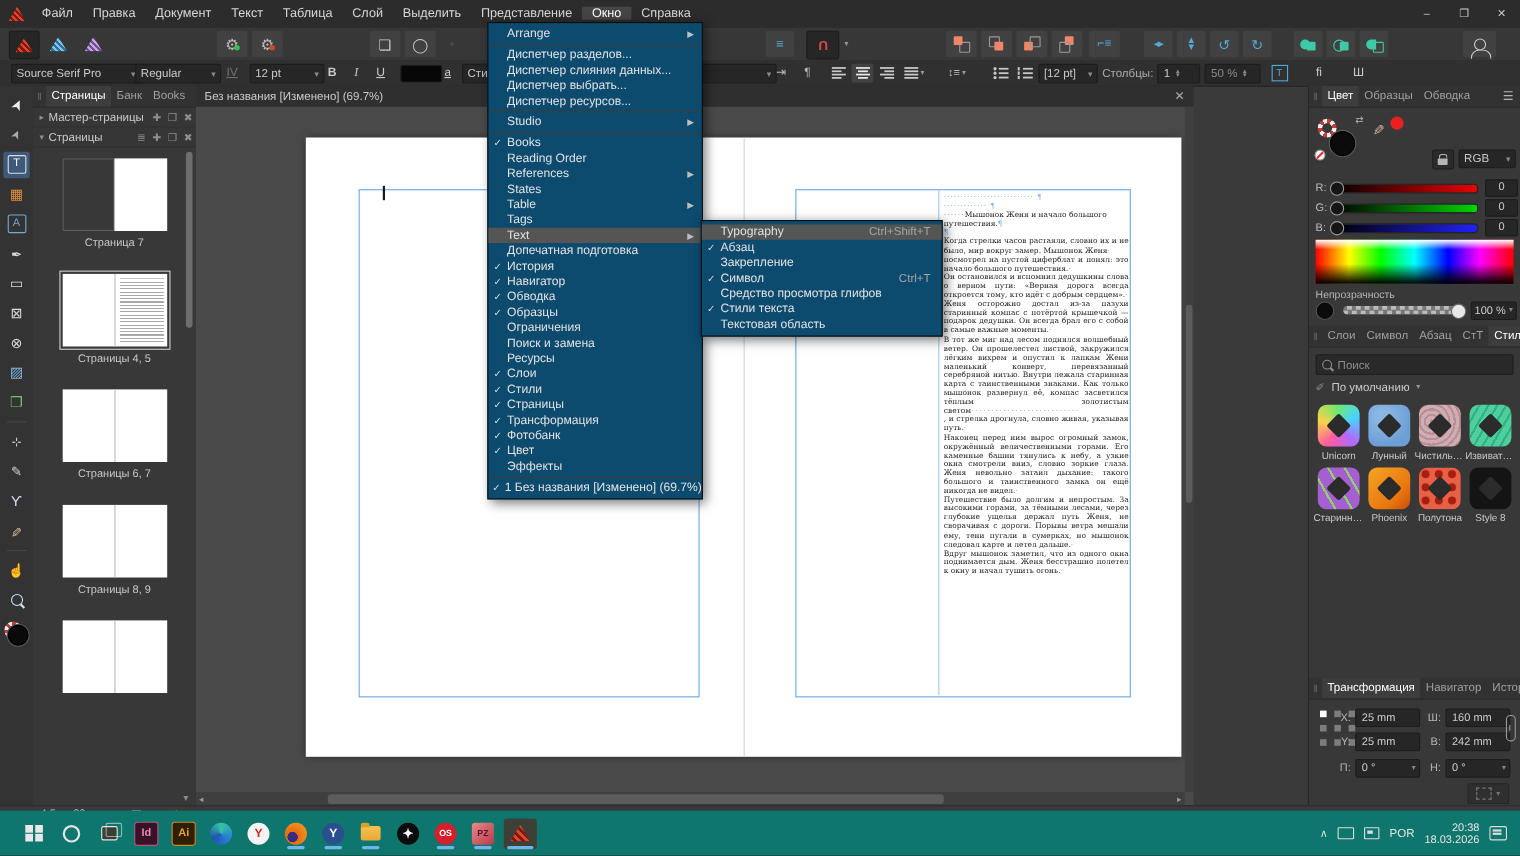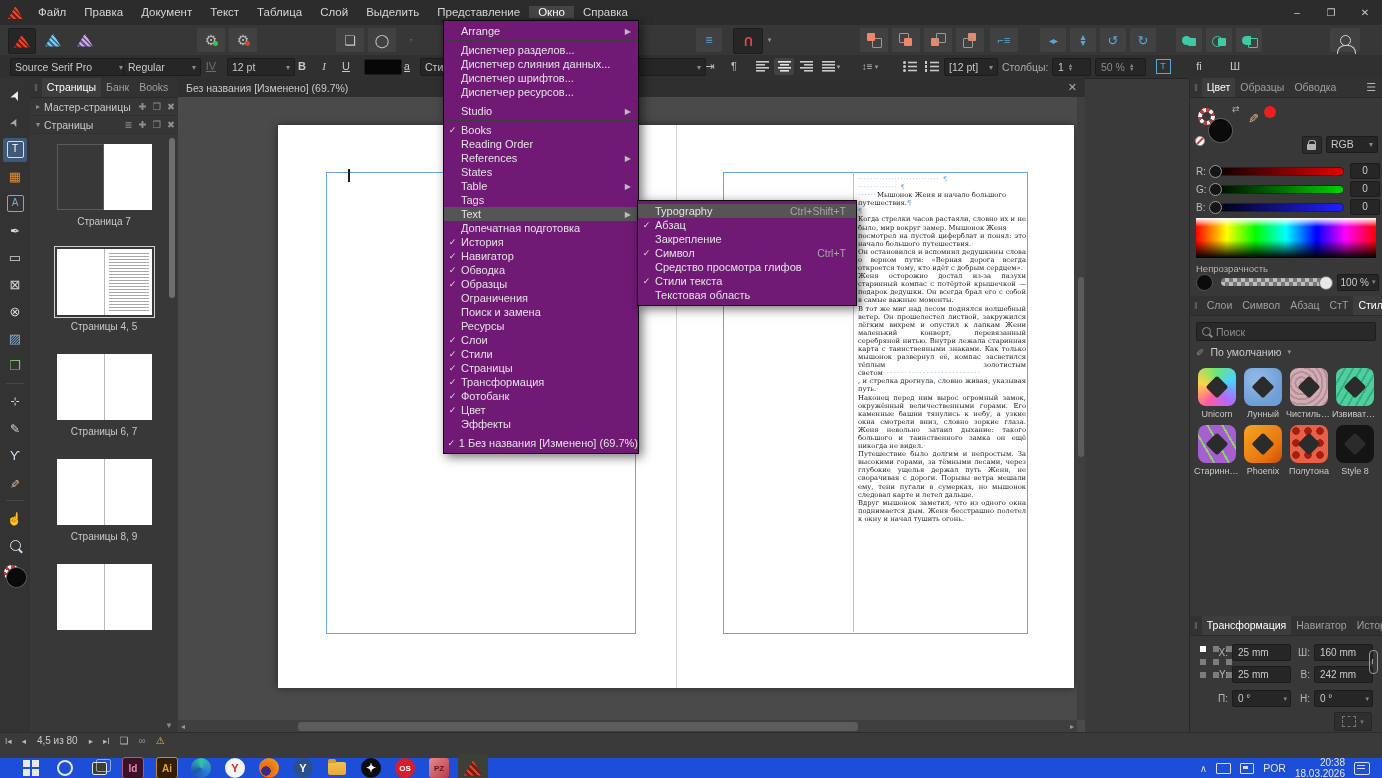--- a/index.html
+++ b/index.html
@@ -122,21 +122,21 @@
   .doc-title .lead{color:#7aabdb;letter-spacing:1px;}
   .pil{color:#7aabdb;}
   .doc-par:after{content:"·";color:#7aabdb;}
   .dots-after{color:#7aabdb;letter-spacing:1.5px;}
   #vscroll{position:absolute;right:0;top:0;width:8px;bottom:13px;background:#3f3f3f;}
   #vscroll .th{position:absolute;left:1px;right:1px;top:180px;height:180px;background:#5c5c5c;border-radius:3px;}
   #hscroll{position:absolute;left:0;right:8px;bottom:0;height:13px;background:#3f3f3f;display:flex;align-items:center;}
   #hscroll .ar{color:#9a9a9a;font-size:8px;padding:0 3px;}
   #hscroll .th{position:absolute;left:120px;width:560px;top:2px;height:9px;background:#5c5c5c;border-radius:3px;}
   
-  .popup{position:absolute;background:#701a75;border:1px solid #0c0c0c;box-shadow:3px 3px 10px rgba(0,0,0,.55);
+  .popup{position:absolute;background:#0c4a6e;border:1px solid #0c0c0c;box-shadow:3px 3px 10px rgba(0,0,0,.55);
          padding:3px 0;z-index:50;}
   #winmenu{left:443px;top:20px;width:194px;}
   #submenu{left:637px;top:200px;width:218px;}
   .mrow{height:14px;display:flex;align-items:center;font-size:11px;color:#e2e2e2;}
   .mrow.hl{background:#555;}
   .mrow .chk{width:17px;text-align:center;font-size:9px;color:#dcdcdc;}
   .mrow .lab{flex:1;white-space:nowrap;}
   .mrow .arr{padding-right:7px;color:#bdbdbd;font-size:8px;}
   .mrow .sc{padding-right:10px;color:#a5a5a5;font-size:10.5px;}
   .msep{height:1px;background:#3c3c3c;margin:2px 1px;}
@@ -206,21 +206,21 @@
   .tfbtn{position:absolute;width:36px;height:17px;background:#2f2f2f;border:1px solid #262626;border-radius:2px;
       color:#777;display:flex;align-items:center;justify-content:center;gap:4px;font-size:9px;}
   
   #statusbar{position:absolute;left:0;bottom:30px;width:1382px;height:15px;background:#3a3a3a;
       border-top:1px solid #2c2c2c;display:flex;align-items:center;font-size:10px;color:#c9c9c9;}
   .stico{padding:0 5px;color:#b9b9b9;font-size:8.5px;}
   #st-pages{padding:0 6px;font-size:10px;}
   #st-hint{padding-left:20px;font-size:10.5px;color:#dedede;}
   #st-hint b{color:#fff;}
   
-  #taskbar{position:absolute;left:0;bottom:0;width:1382px;height:20px;background:#1d4ed8;
+  #taskbar{position:absolute;left:0;bottom:0;width:1382px;height:41px;background:#0f766e;
       display:flex;align-items:center;}
   .tkbtn{width:30px;height:28px;margin:0 2px;display:flex;align-items:center;justify-content:center;
       position:relative;border-radius:3px;}
   .tkbtn.active{background:#3c4036;}
   .tkbtn .run{position:absolute;bottom:0;left:7px;right:7px;height:2.5px;background:#6fb3e8;border-radius:2px;}
   .tkbtn.active .run{left:3px;right:3px;}
   .winlogo{display:grid;grid-template-columns:7px 7px;grid-gap:1.5px;}
   .winlogo i{width:7px;height:7px;background:#e8e8e8;}
   .searchring{width:12px;height:12px;border:2px solid #e4e4e4;border-radius:50%;}
   .taskview{width:13px;height:11px;border:1.5px solid #e4e4e4;border-radius:2px;position:relative;background:#3a3e34;}
@@ -855,21 +855,21 @@
       <div class="mrow">
         <span class="chk"></span>
         <span class="lab">Диспетчер разделов...</span>
       </div>
       <div class="mrow">
         <span class="chk"></span>
         <span class="lab">Диспетчер слияния данных...</span>
       </div>
       <div class="mrow">
         <span class="chk"></span>
-        <span class="lab">Диспетчер шрифтов...</span>
+        <span class="lab">Диспетчер выбрать...</span>
       </div>
       <div class="mrow">
         <span class="chk"></span>
         <span class="lab">Диспетчер ресурсов...</span>
       </div>
       <div class="msep"></div>
       <div class="mrow">
         <span class="chk"></span>
         <span class="lab">Studio</span>
         <span class="arr">▶</span>

